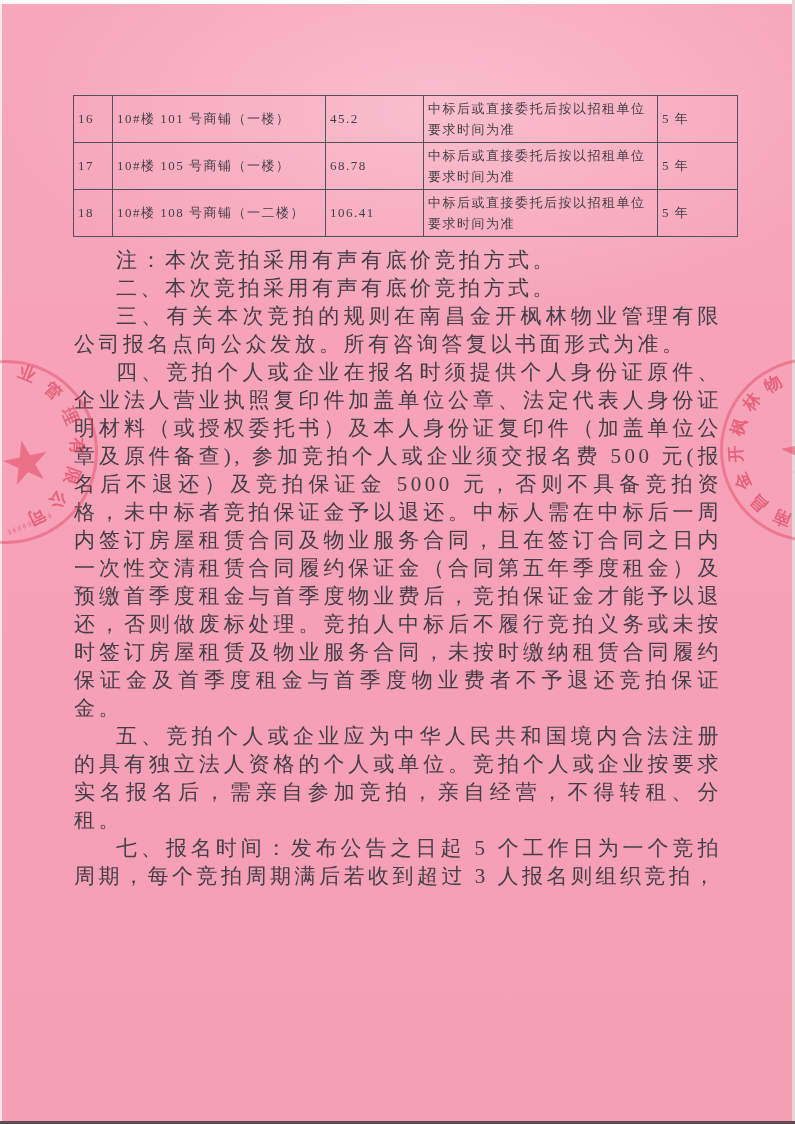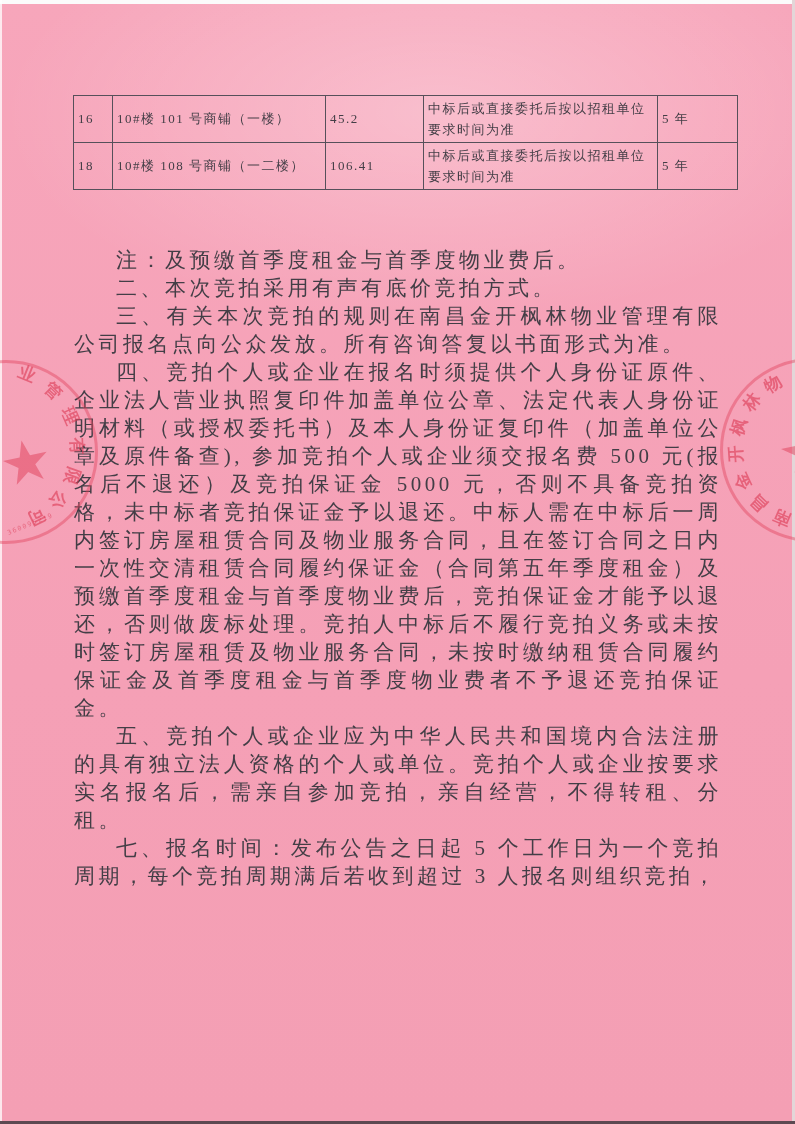--- a/index.html
+++ b/index.html
@@ -90,31 +90,38 @@
     </colgroup>
     <tbody>
       <tr>
         <td>16</td>
         <td>10#楼 101 号商铺（一楼）</td>
         <td>45.2</td>
         <td class="desc">中标后或直接委托后按以招租单位要求时间为准</td>
         <td>5 年</td>
       </tr>
       <tr>
+        <td>17</td>
+        <td>10#楼 105 号商铺（一楼）</td>
+        <td>68.78</td>
+        <td class="desc">中标后或直接委托后按以招租单位要求时间为准</td>
+        <td>5 年</td>
+      </tr>
+      <tr>
         <td>18</td>
         <td>10#楼 108 号商铺（一二楼）</td>
         <td>106.41</td>
         <td class="desc">中标后或直接委托后按以招租单位要求时间为准</td>
         <td>5 年</td>
       </tr>
     </tbody>
   </table>
 
   <div class="body-text">
-    <p>注：及预缴首季度租金与首季度物业费后。</p>
+    <p>注：本次竞拍采用有声有底价竞拍方式。</p>
     <p>二、本次竞拍采用有声有底价竞拍方式。</p>
     <p>三、有关本次竞拍的规则在南昌金开枫林物业管理有限公司报名点向公众发放。所有咨询答复以书面形式为准。</p>
     <p>四、竞拍个人或企业在报名时须提供个人身份证原件、企业法人营业执照复印件加盖单位公章、法定代表人身份证明材料（或授权委托书）及本人身份证复印件（加盖单位公章及原件备查), 参加竞拍个人或企业须交报名费 500 元(报名后不退还）及竞拍保证金 5000 元，否则不具备竞拍资格，未中标者竞拍保证金予以退还。中标人需在中标后一周内签订房屋租赁合同及物业服务合同，且在签订合同之日内一次性交清租赁合同履约保证金（合同第五年季度租金）及预缴首季度租金与首季度物业费后，竞拍保证金才能予以退还，否则做废标处理。竞拍人中标后不履行竞拍义务或未按时签订房屋租赁及物业服务合同，未按时缴纳租赁合同履约保证金及首季度租金与首季度物业费者不予退还竞拍保证金。</p>
     <p>五、竞拍个人或企业应为中华人民共和国境内合法注册的具有独立法人资格的个人或单位。竞拍个人或企业按要求实名报名后，需亲自参加竞拍，亲自经营，不得转租、分租。</p>
     <p>七、报名时间：发布公告之日起 5 个工作日为一个竞拍周期，每个竞拍周期满后若收到超过 3 人报名则组织竞拍，</p>
   </div>
 
   <div class="stamp">
     <div class="ring" style="left:-86px;top:360px;"></div>
     <span class="star" style="left:26px;top:462px;">★</span>

